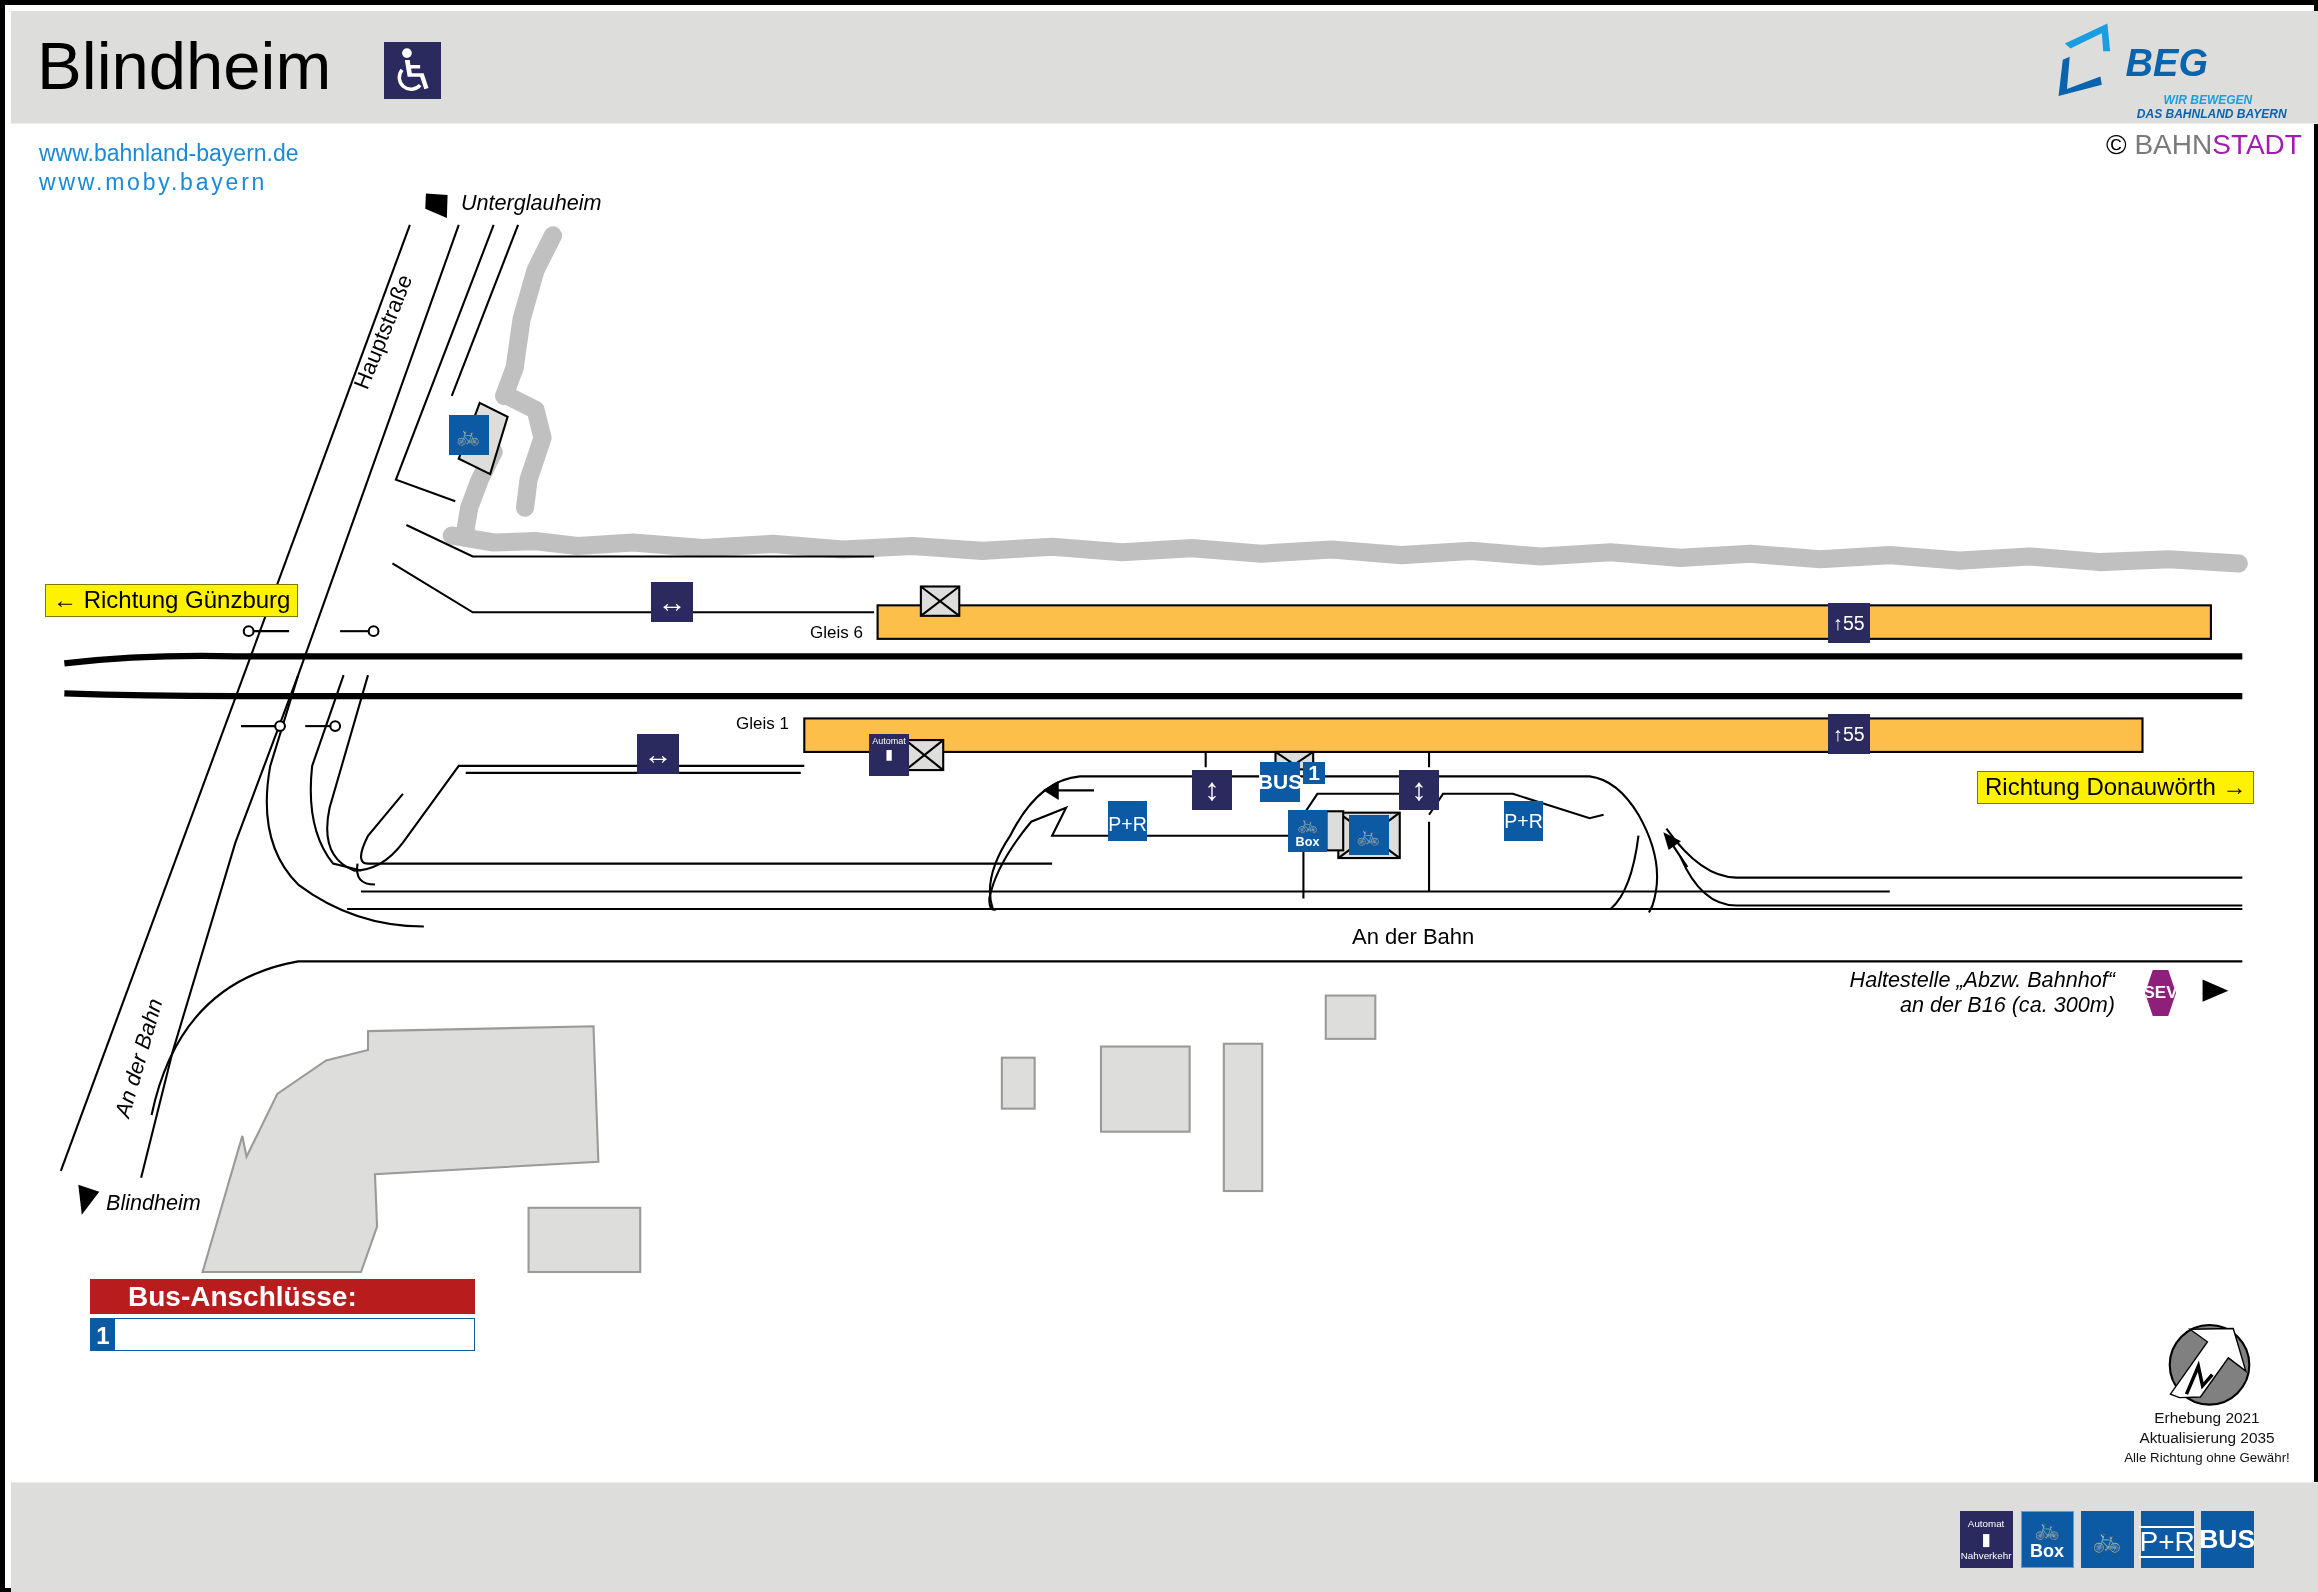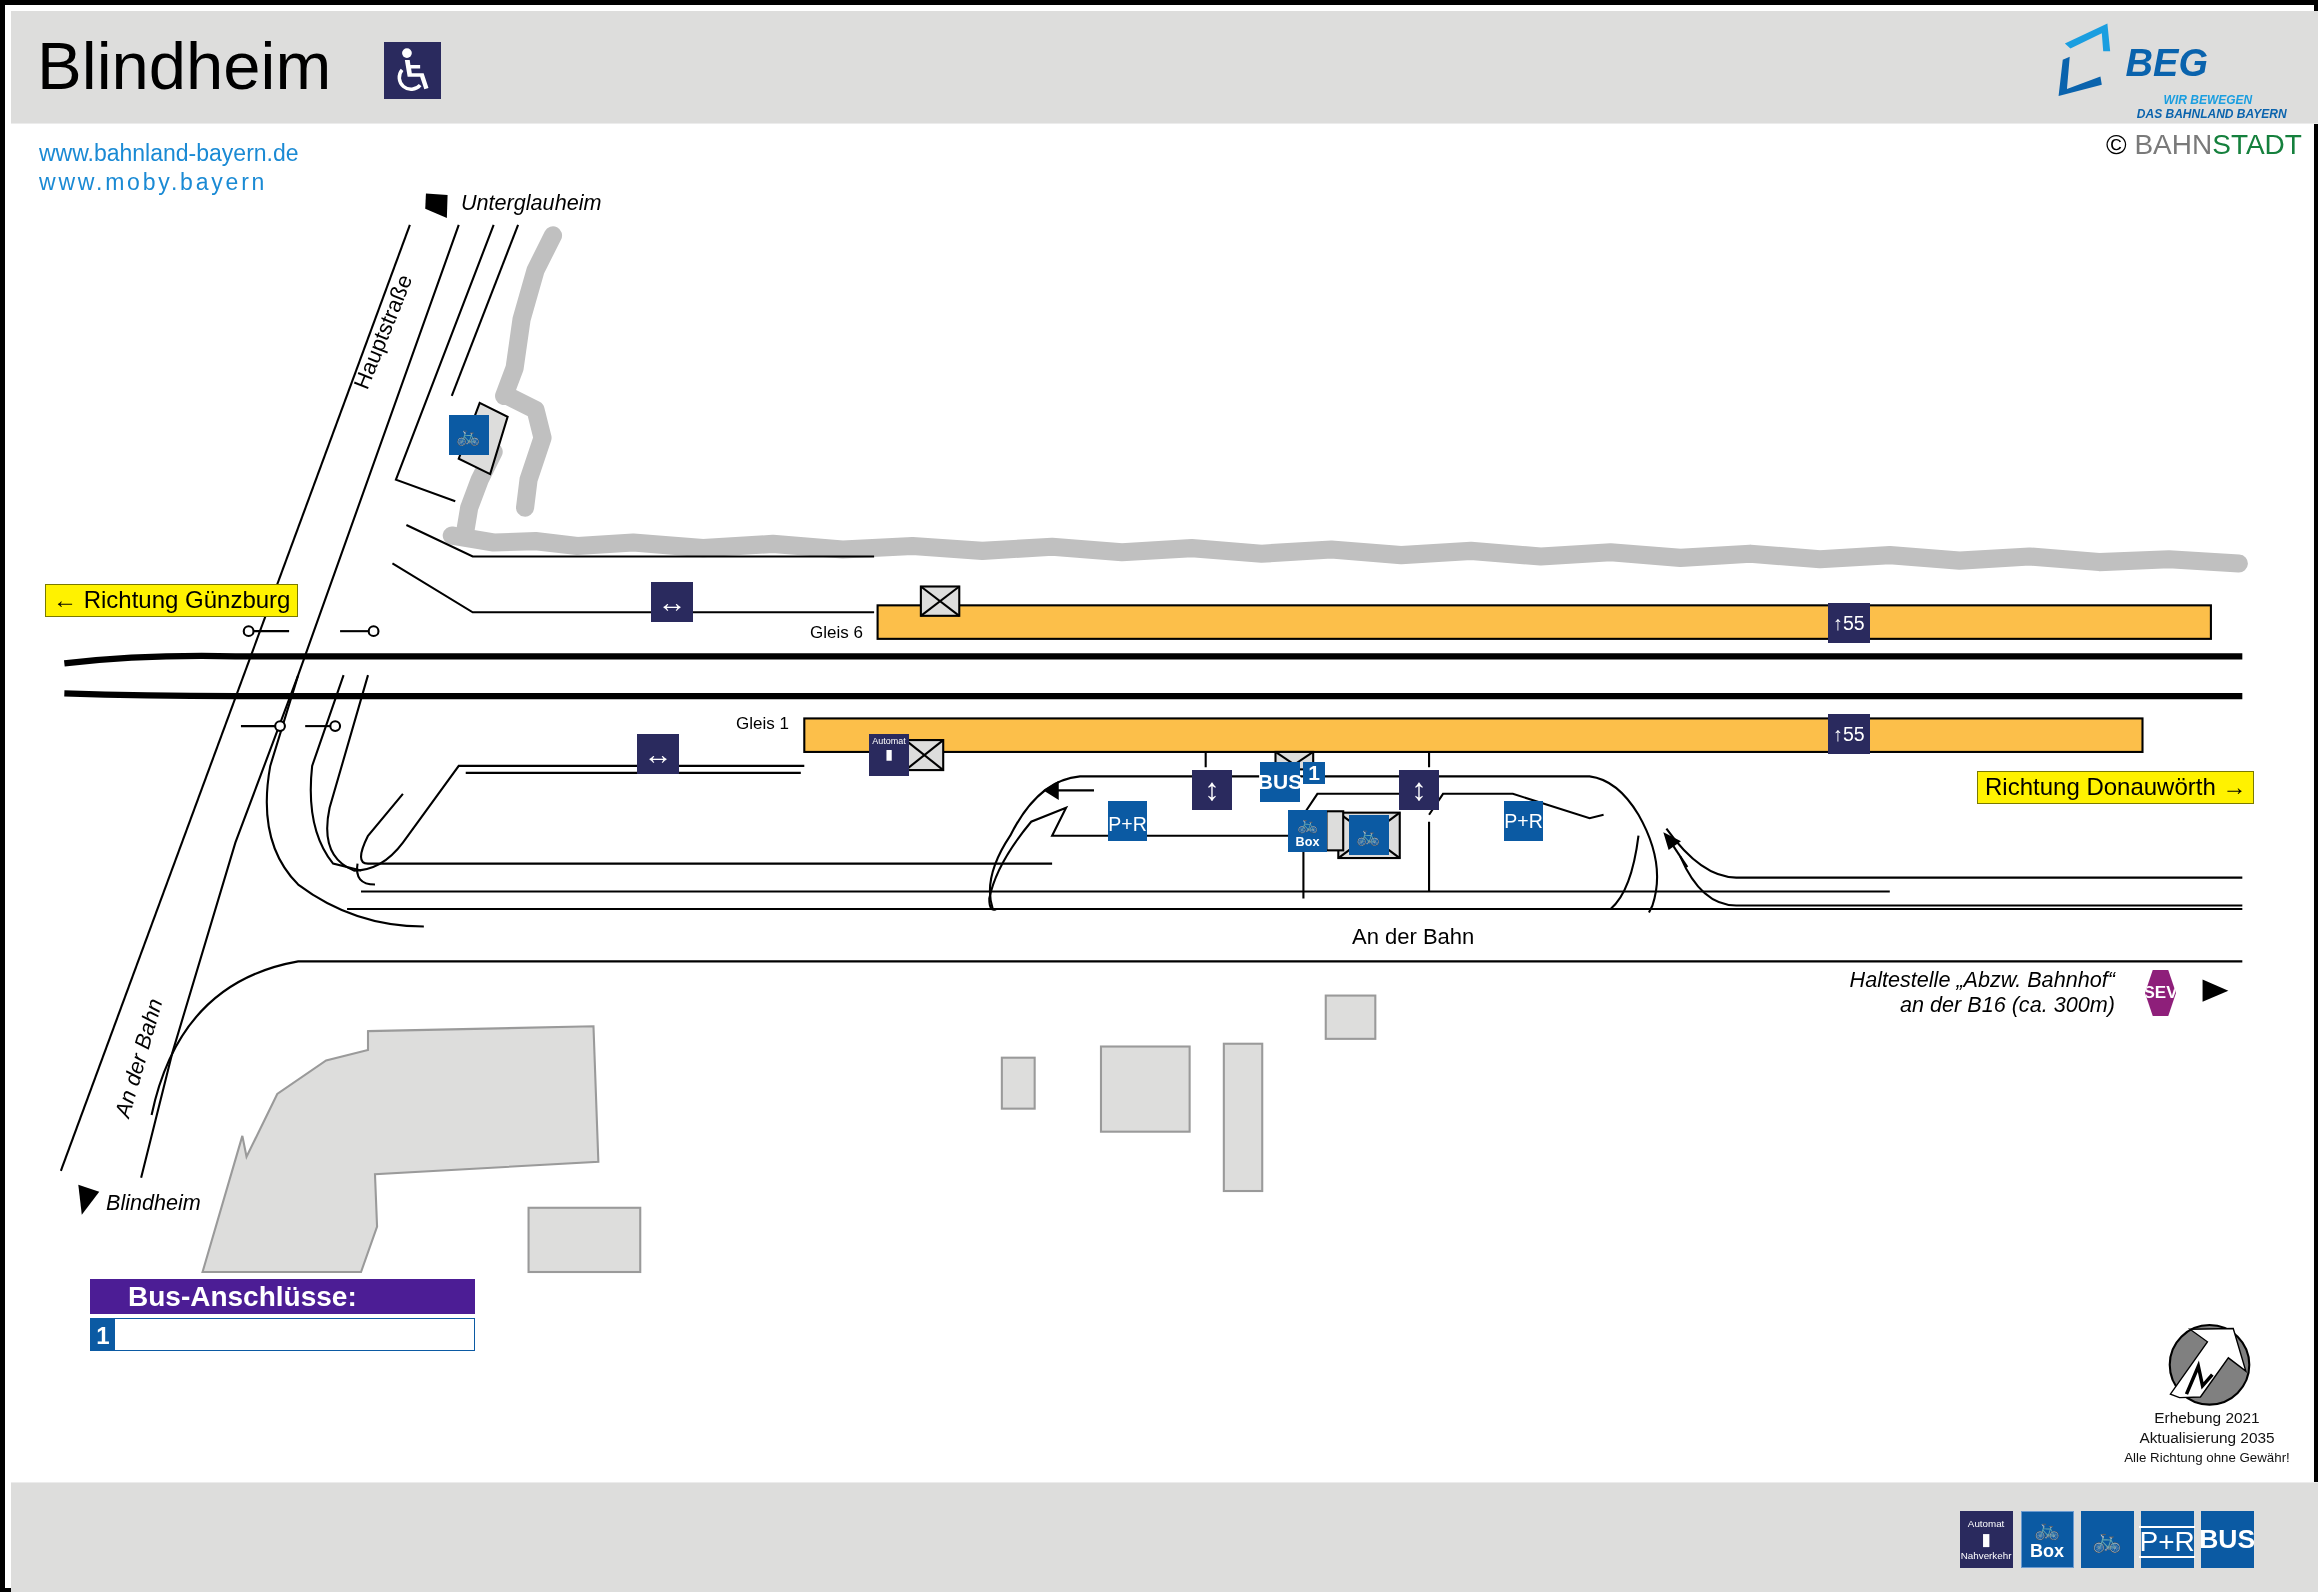--- a/index.html
+++ b/index.html
@@ -10,31 +10,31 @@
   .wheelchair{position:absolute;left:373px;top:31px;width:57px;height:57px;background:#2a2a5e;}
   .beg-logo{position:absolute;left:2042px;top:8.4px;width:251px;height:105px;}
   .beg-text{position:absolute;left:2115px;top:31px;font-size:38px;font-weight:bold;font-style:italic;color:#0a63ad;}
   .beg-sub{position:absolute;left:2122px;top:82px;font-size:12px;font-weight:bold;font-style:italic;line-height:14px;text-align:right;width:154px;}
   .beg-sub .l1{color:#1a9ee0;display:block;text-align:left;padding-left:31px;}
   .beg-sub .l2{color:#0a63ad;display:block;}
   .links{position:absolute;left:34px;top:134px;font-size:23px;color:#1a8ad4;line-height:29px;}
   .links .l2{letter-spacing:2.8px;}
   .copyright{position:absolute;left:2101px;top:124px;font-size:28px;color:#7a7a7a;}
   .copyright .c{color:#000;font-size:28px;}
-  .copyright .stadt{color:#15803d;}
+  .copyright .stadt{color:#a21caf;}
   .map{position:absolute;left:0;top:0;width:2319px;height:1593px;}
   .lbl{position:absolute;font-size:22px;color:#000;white-space:nowrap;}
   .ital{font-style:italic;}
   .dir-sign{position:absolute;background:#fff200;border:1.4px solid #7a7a00;font-size:24px;padding:1.4px 7px;white-space:nowrap;}
   .icon{position:absolute;box-sizing:border-box;color:#fff;display:flex;align-items:center;justify-content:center;}
   .navy{background:#2a2a5e;}
   .blue{background:#0b5aa3;}
   .gleis{position:absolute;font-size:17px;color:#000;}
   .bus-panel{position:absolute;left:85px;top:1274px;width:385px;}
-  .bus-head{background:#4c1d95;color:#fff;font-weight:bold;font-size:28px;height:35px;line-height:35px;padding-left:38px;}
+  .bus-head{background:#b91c1c;color:#fff;font-weight:bold;font-size:28px;height:35px;line-height:35px;padding-left:38px;}
   .bus-body{margin-top:4.2px;border:1.4px solid #0b5aa3;display:flex;}
   .bus-num{width:24px;background:#0b5aa3;color:#fff;font-weight:bold;font-size:24px;text-align:center;padding-top:2.8px;}
   .bus-lines{padding:4.2px 7px 2.8px 14px;font-size:19.5px;line-height:23px;color:#111;}
   .footer{position:absolute;left:5.6px;top:1477px;width:2307px;height:110px;background:#dddddc;border-top:1.4px solid #ececec;}
   .footer-title{position:absolute;left:25px;top:31px;font-size:40px;color:#000;}
   .svc{position:absolute;top:28px;width:53px;height:57px;box-sizing:border-box;color:#fff;display:flex;flex-direction:column;align-items:center;justify-content:center;}
   .credits{position:absolute;left:2101px;top:1403px;width:202px;text-align:center;font-size:15.4px;line-height:20px;color:#111;}
   .credits .small{font-size:13.3px;}
 </style>
 </head>

